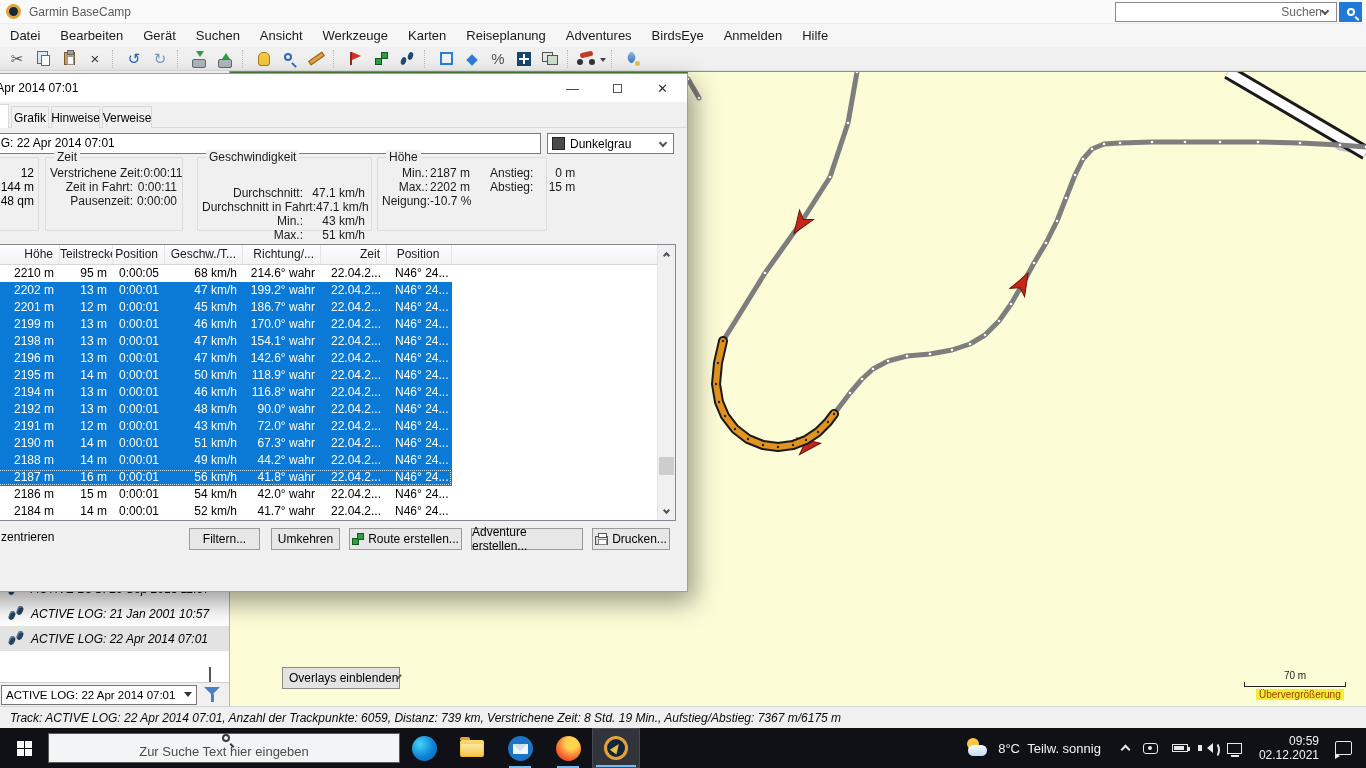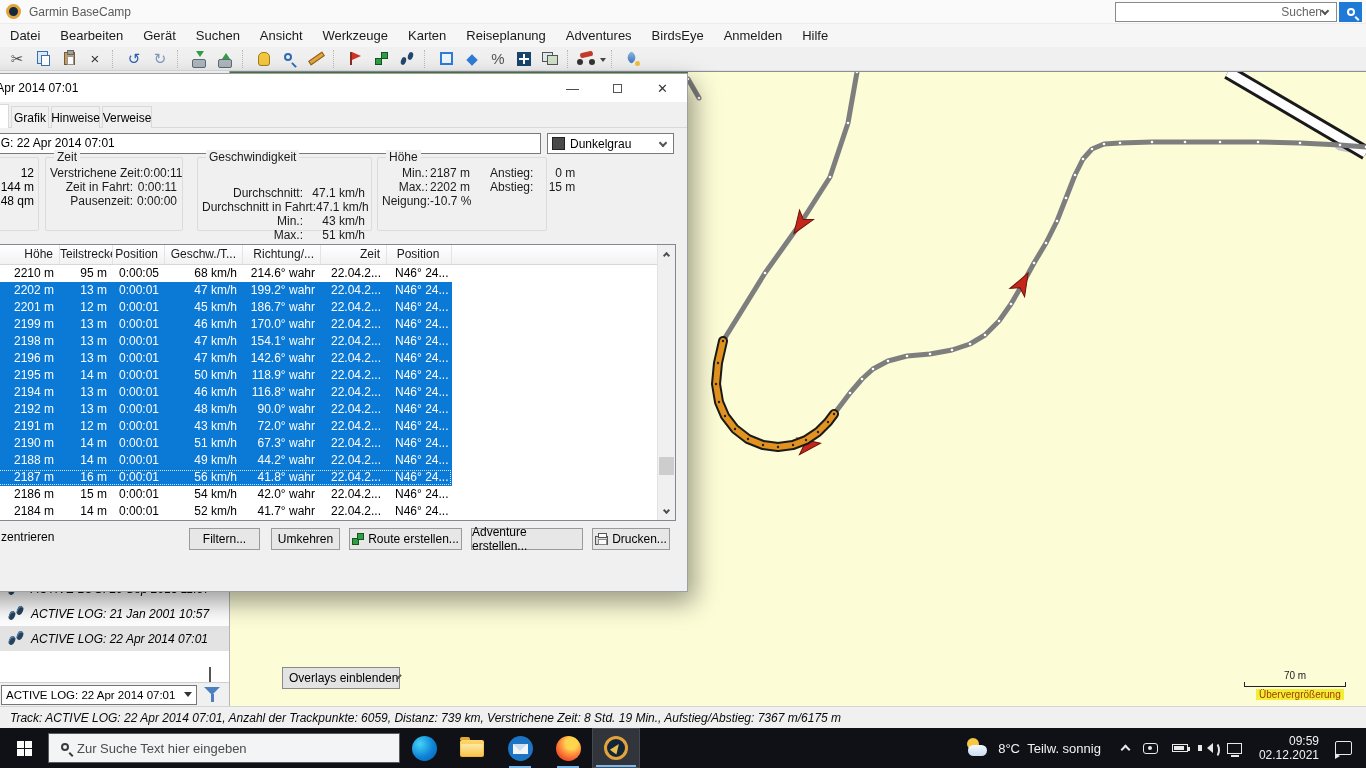--- a/index.html
+++ b/index.html
@@ -171,21 +171,21 @@
   
   .statusbar { position:absolute; left:0; top:706px; width:1366px; height:22px; background:#f0f0f0;
     border-top:1px solid #d5d5d5; display:flex; align-items:center; z-index:40; }
   .statusbar .stext { font-size:12px; color:#0a0a0a; padding-left:4px; white-space:nowrap; }
 
   
   .taskbar { position:absolute; left:0; top:728px; width:1366px; height:40px; background:#0f1116; z-index:50; display:flex; align-items:center; }
   .start { width:48px; height:40px; display:flex; align-items:center; justify-content:center; }
   .winlogo { display:grid; grid-template-columns:7px 7px; grid-template-rows:7px 7px; gap:1px; }
   .winlogo span { background:#fdfdfd; }
-  .tsearch { width:352px; height:30px; background:#f3f4f5; border:1px solid #5a5a5a; display:flex; align-items:center; }
+  .tsearch { width:352px; height:30px; background:#f3f4f5; border:1px solid #5a5a5a; display:flex; align-items:center;flex-direction:column; }
   .tsearch .mag { width:8px; height:8px; border:2px solid #3a3a3a; border-radius:50%; position:relative; margin:0 8px 2px 12px; }
   .tsearch .mag::after { content:""; position:absolute; width:2px; height:5px; background:#3a3a3a; left:7px; top:7px; transform:rotate(-45deg); }
   .tsearch .ph { font-size:13px; color:#4c4c4c; }
   .tile { width:48px; height:40px; display:flex; align-items:center; justify-content:center; position:relative; }
   .tile.running::after { content:""; position:absolute; bottom:0; left:13px; right:13px; height:2px; background:#79b8ea; }
   .tile.active { background:#31343b; border:1px solid #454a52; }
   .tile.active::after { left:3px; right:3px; }
   .tb-edge { width:25px; height:25px; border-radius:50%; background:radial-gradient(circle at 32% 32%, #45d3f5, #0d84d8 55%, #0c59a4); }
   .tb-explorer { width:24px; height:17px; background:linear-gradient(#ffd76e,#f0b42f); border-radius:2px; position:relative; }
   .tb-explorer::before { content:""; position:absolute; left:0; top:-3px; width:10px; height:3px; background:#e0a92f; border-radius:2px 2px 0 0; }

